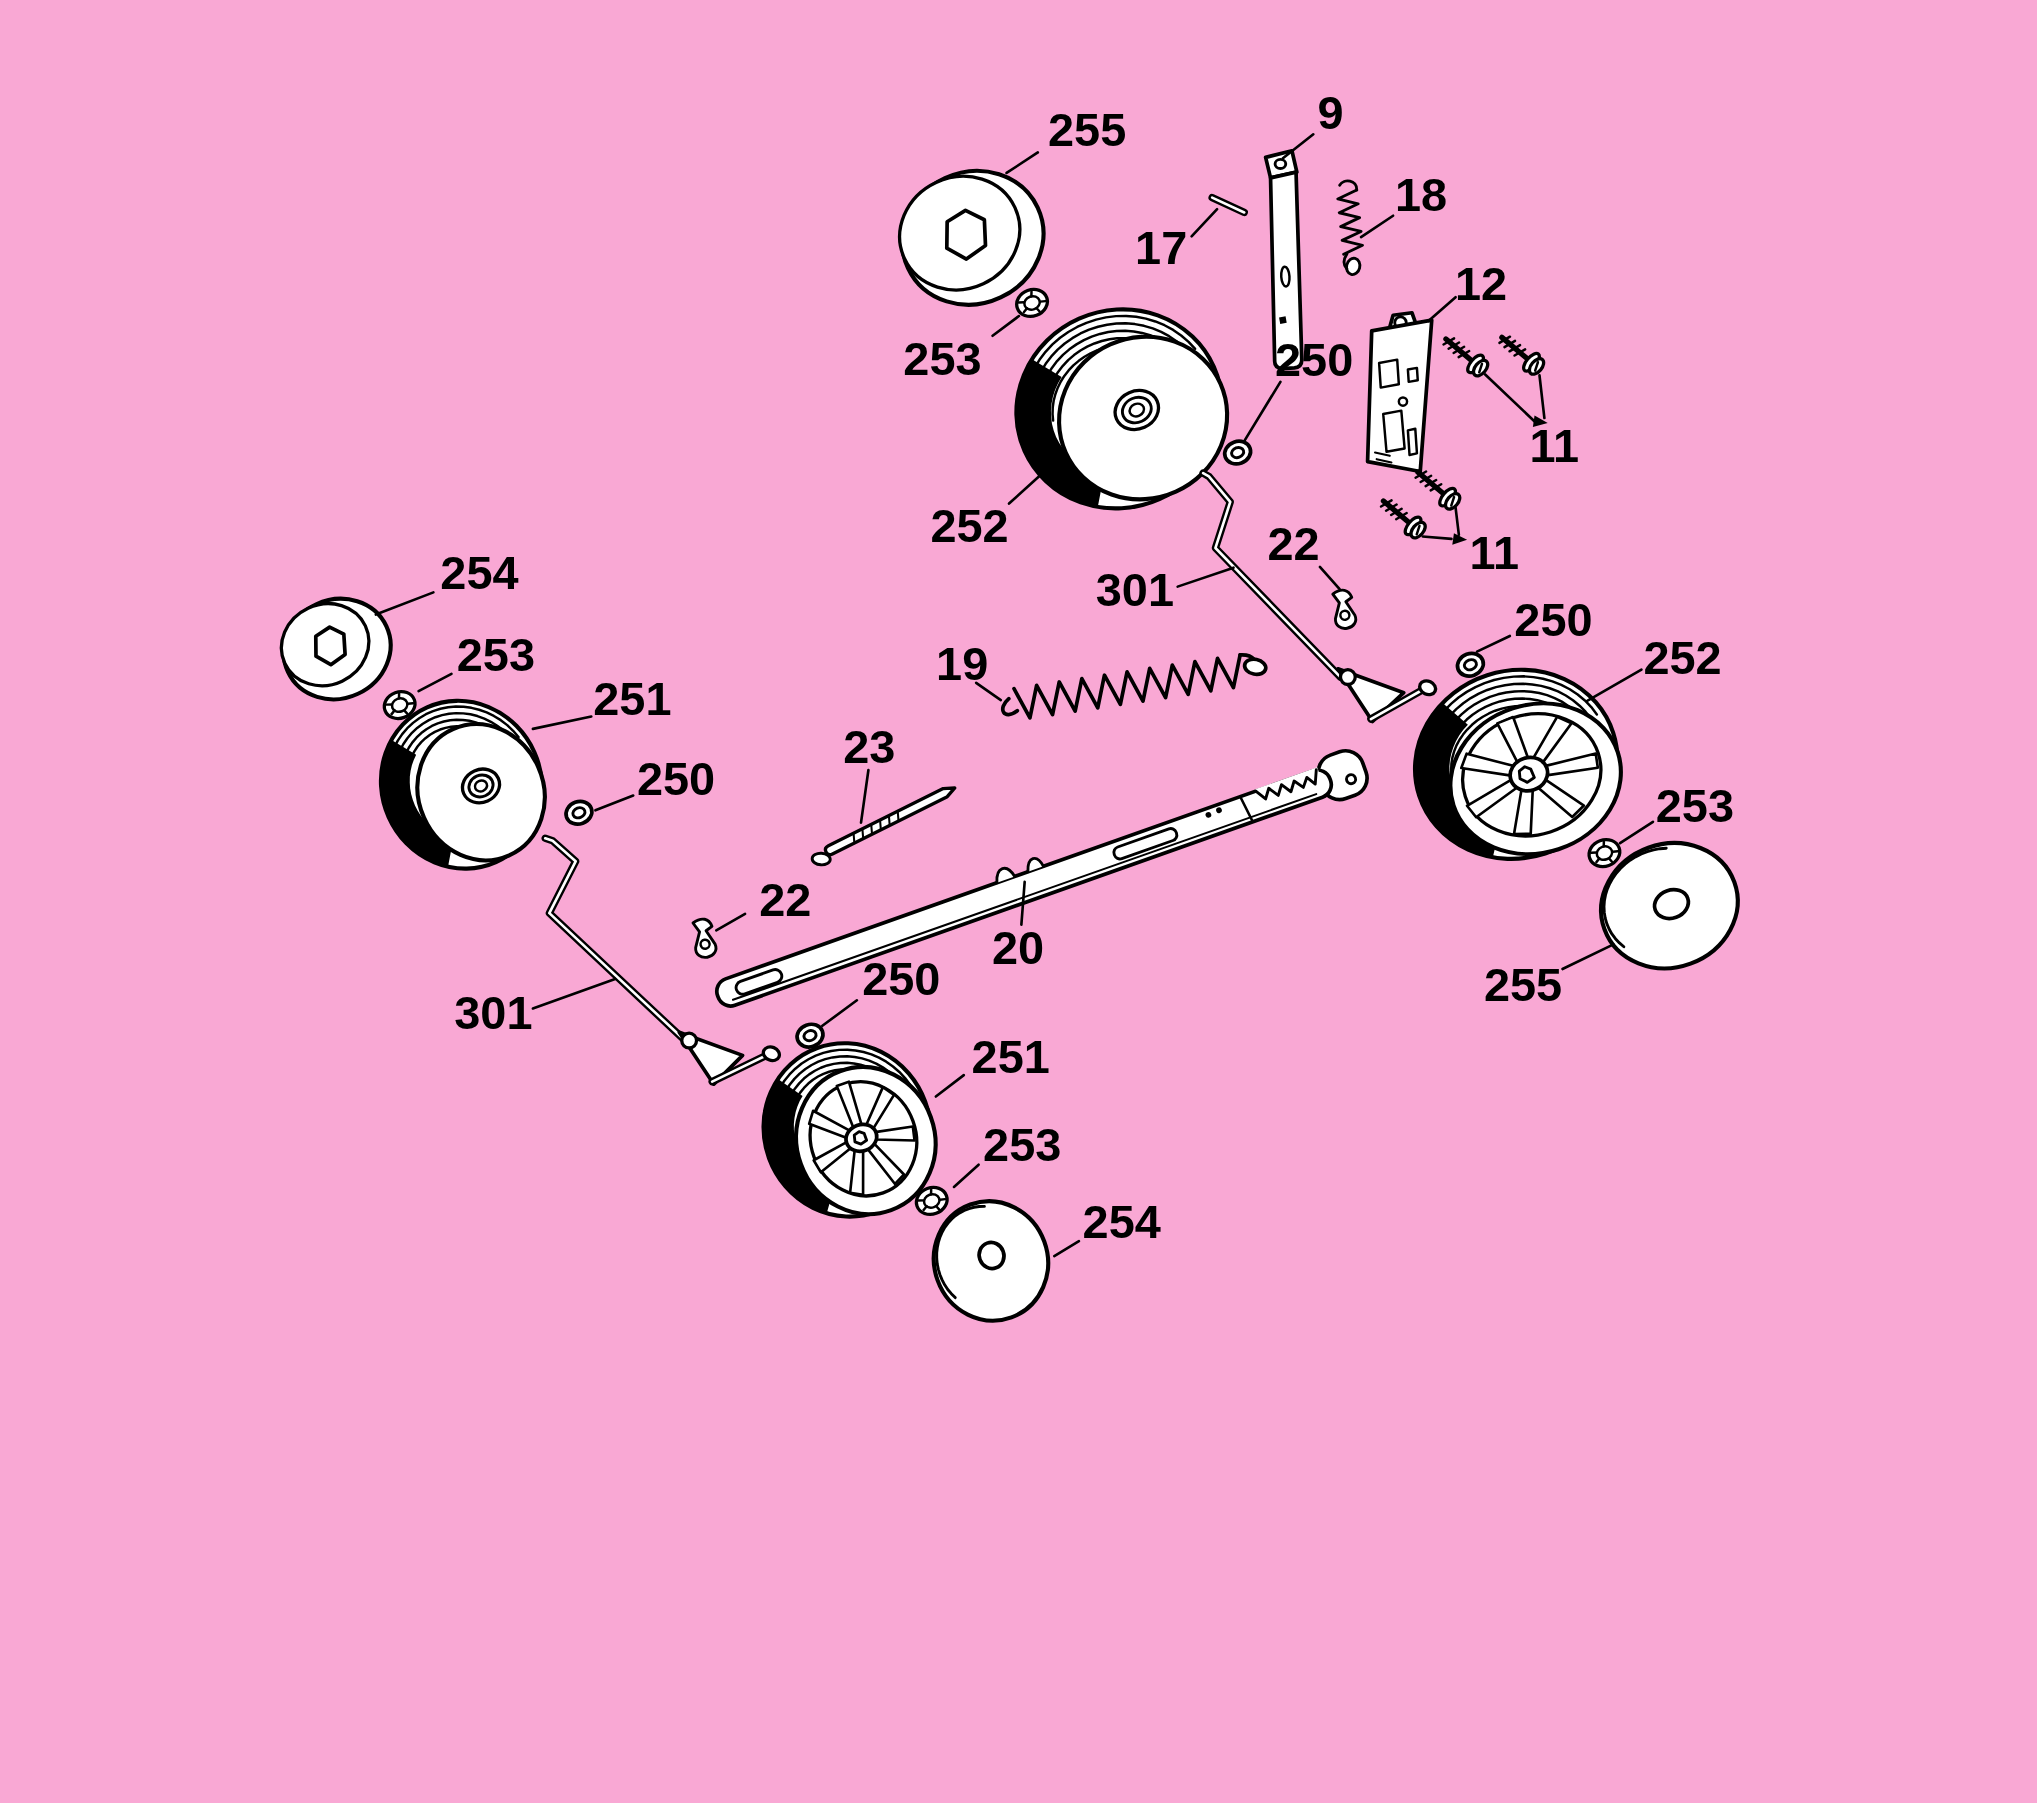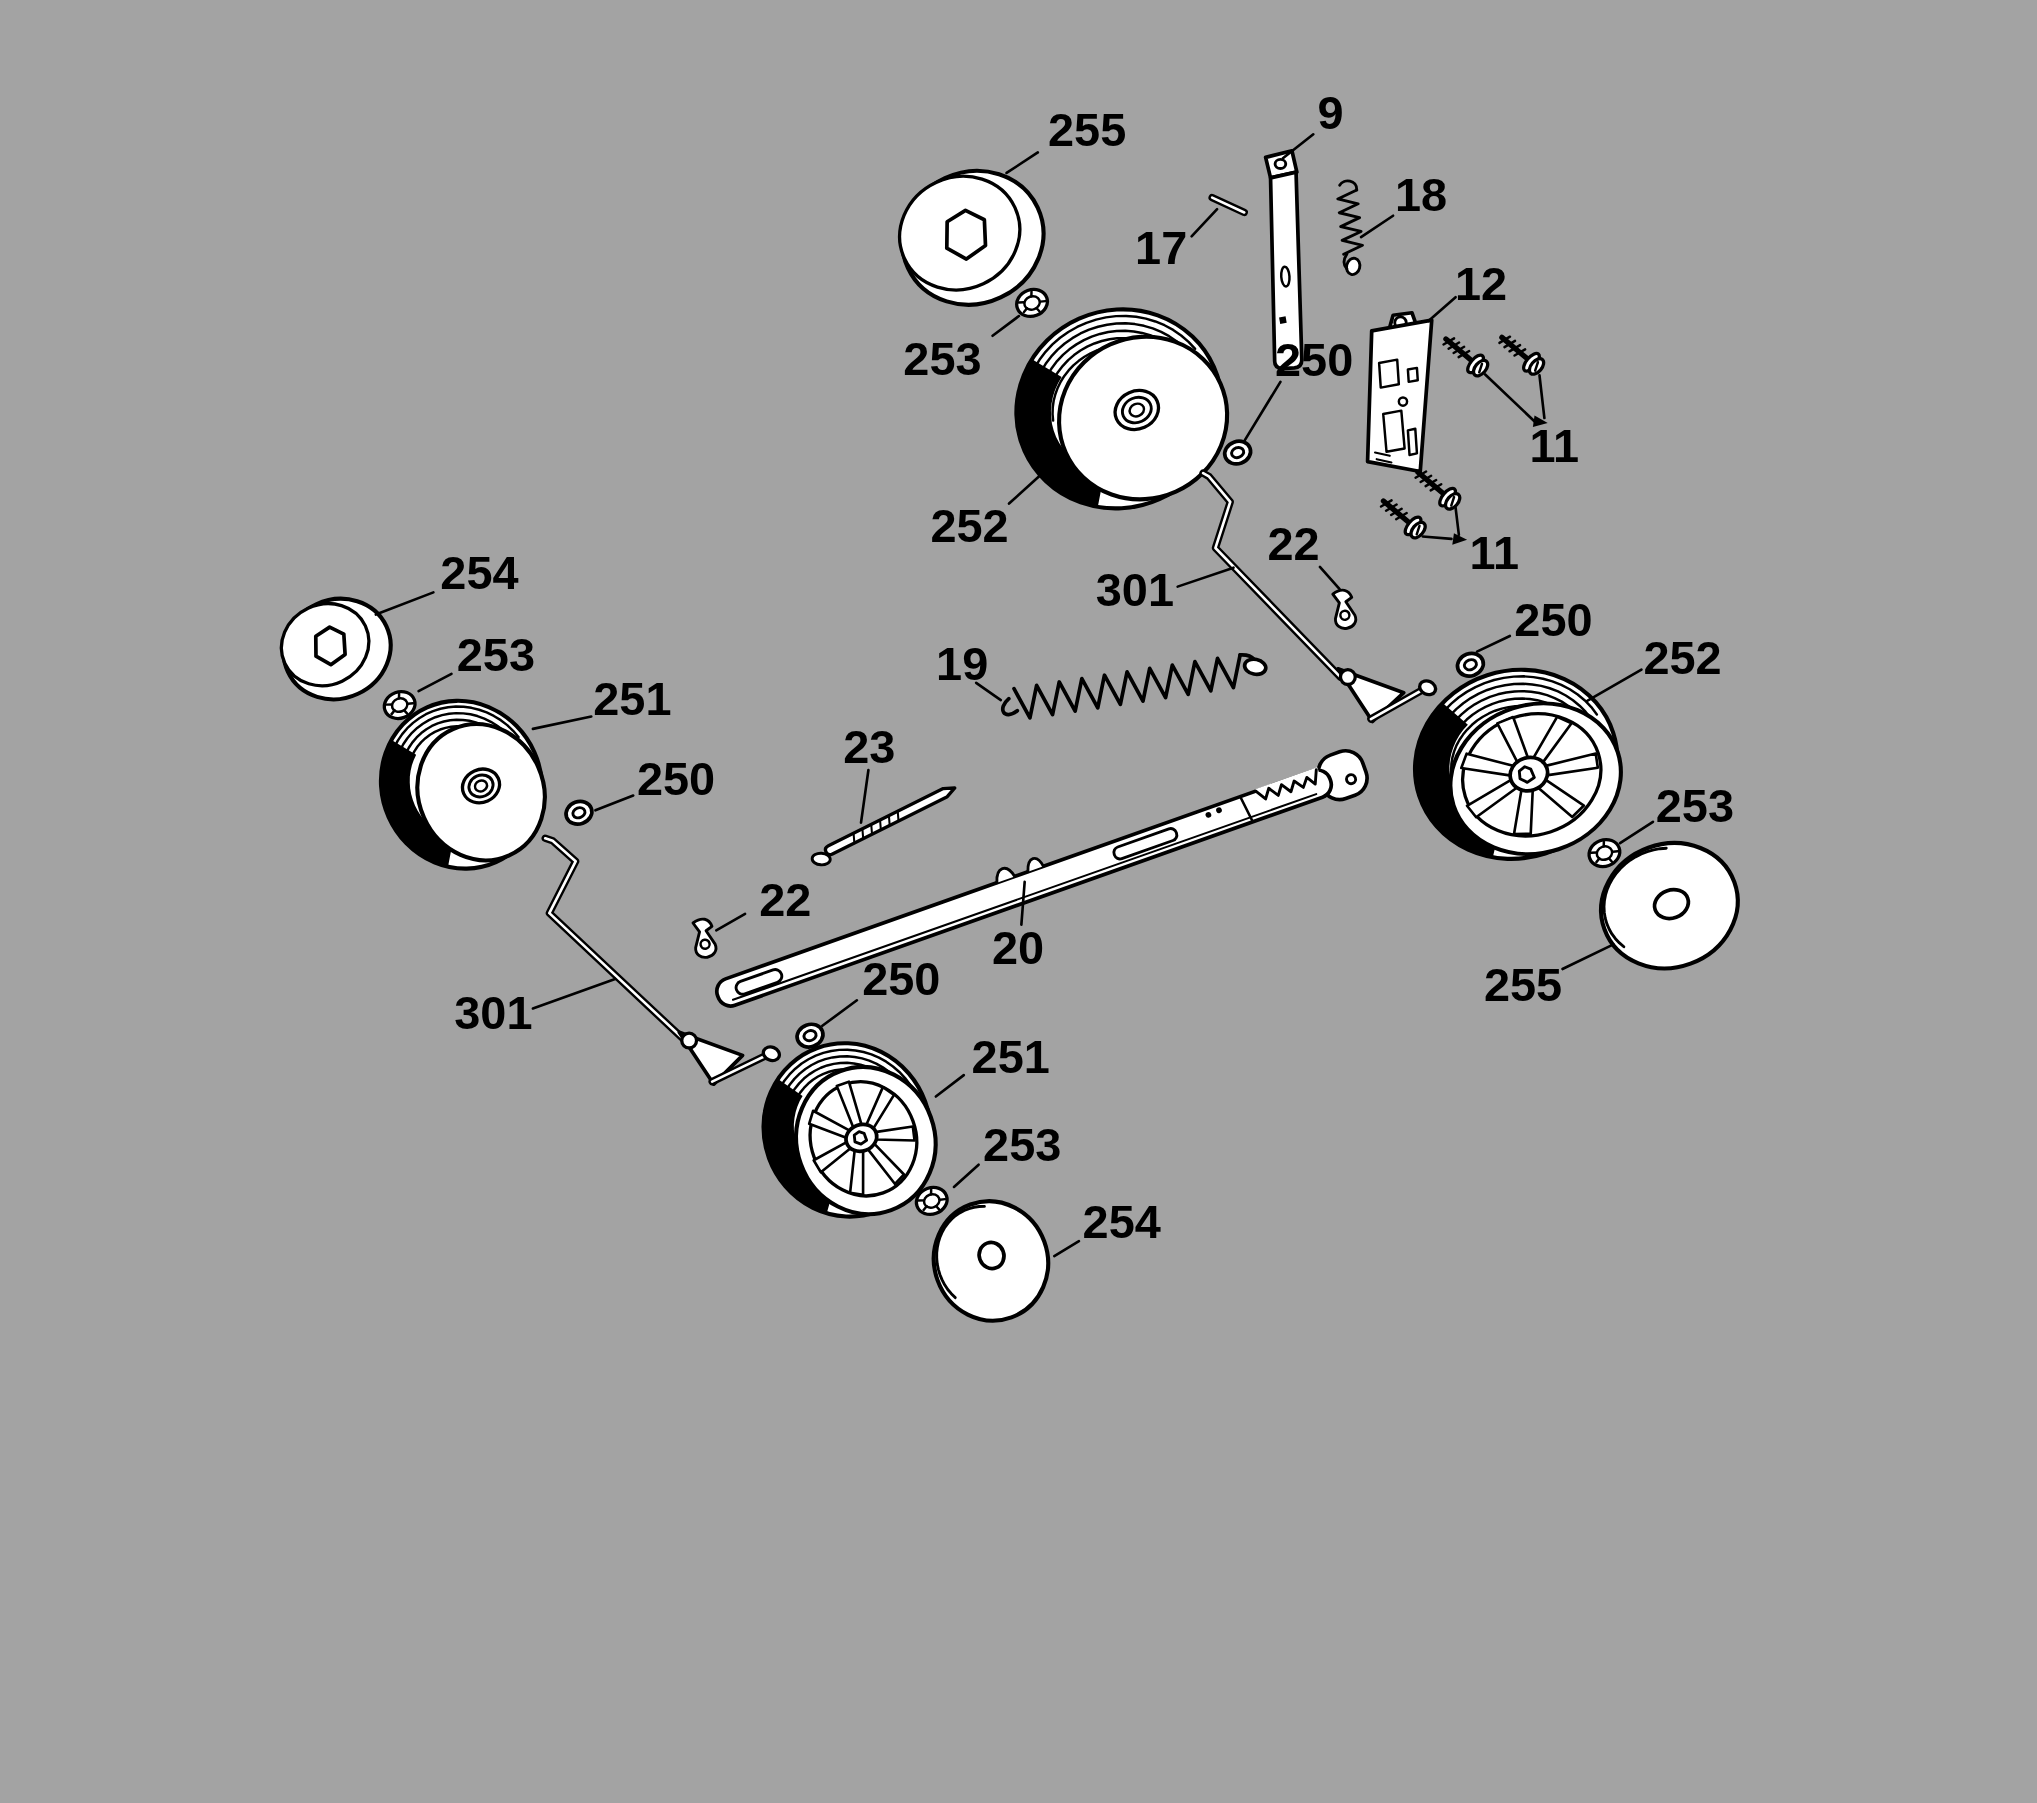--- a/index.html
+++ b/index.html
@@ -1,16 +1,16 @@
 <!DOCTYPE html>
 <html style="font-size:13px"><head>
 <meta charset="utf-8">
 <style>
   html,body{margin:0;padding:0;background:#ffffff;}
-  .page{width:2037px;height:1804px;background:#a3a3a3;position:relative;overflow:hidden;text-decoration:underline;}
+  .page{width:2037px;height:1804px;background:#f9a8d4;position:relative;overflow:hidden;text-decoration:underline;}
   svg{display:block;}
   .ink{fill:none;stroke:#000;stroke-width:4.5;stroke-linecap:round;stroke-linejoin:round;}
   .w{fill:#fff;}
   .b{fill:#000;stroke:none;}
   .s25{stroke-width:2.5}.s3{stroke-width:3}.s35{stroke-width:3.5}.s4{stroke-width:4}
   .s45{stroke-width:4.5}.s5{stroke-width:5}.s65{stroke-width:6.5}
   .tube{fill:none;stroke:#000;stroke-width:9;stroke-linecap:round;stroke-linejoin:round;}
   .tin{fill:none;stroke:#fff;stroke-width:3.2;stroke-linecap:round;stroke-linejoin:round;}
   .lead{stroke:#000;stroke-width:3.2;stroke-linecap:round;}
   .spoke{fill:#fff;stroke:#000;stroke-width:3.2;stroke-linejoin:round;}

